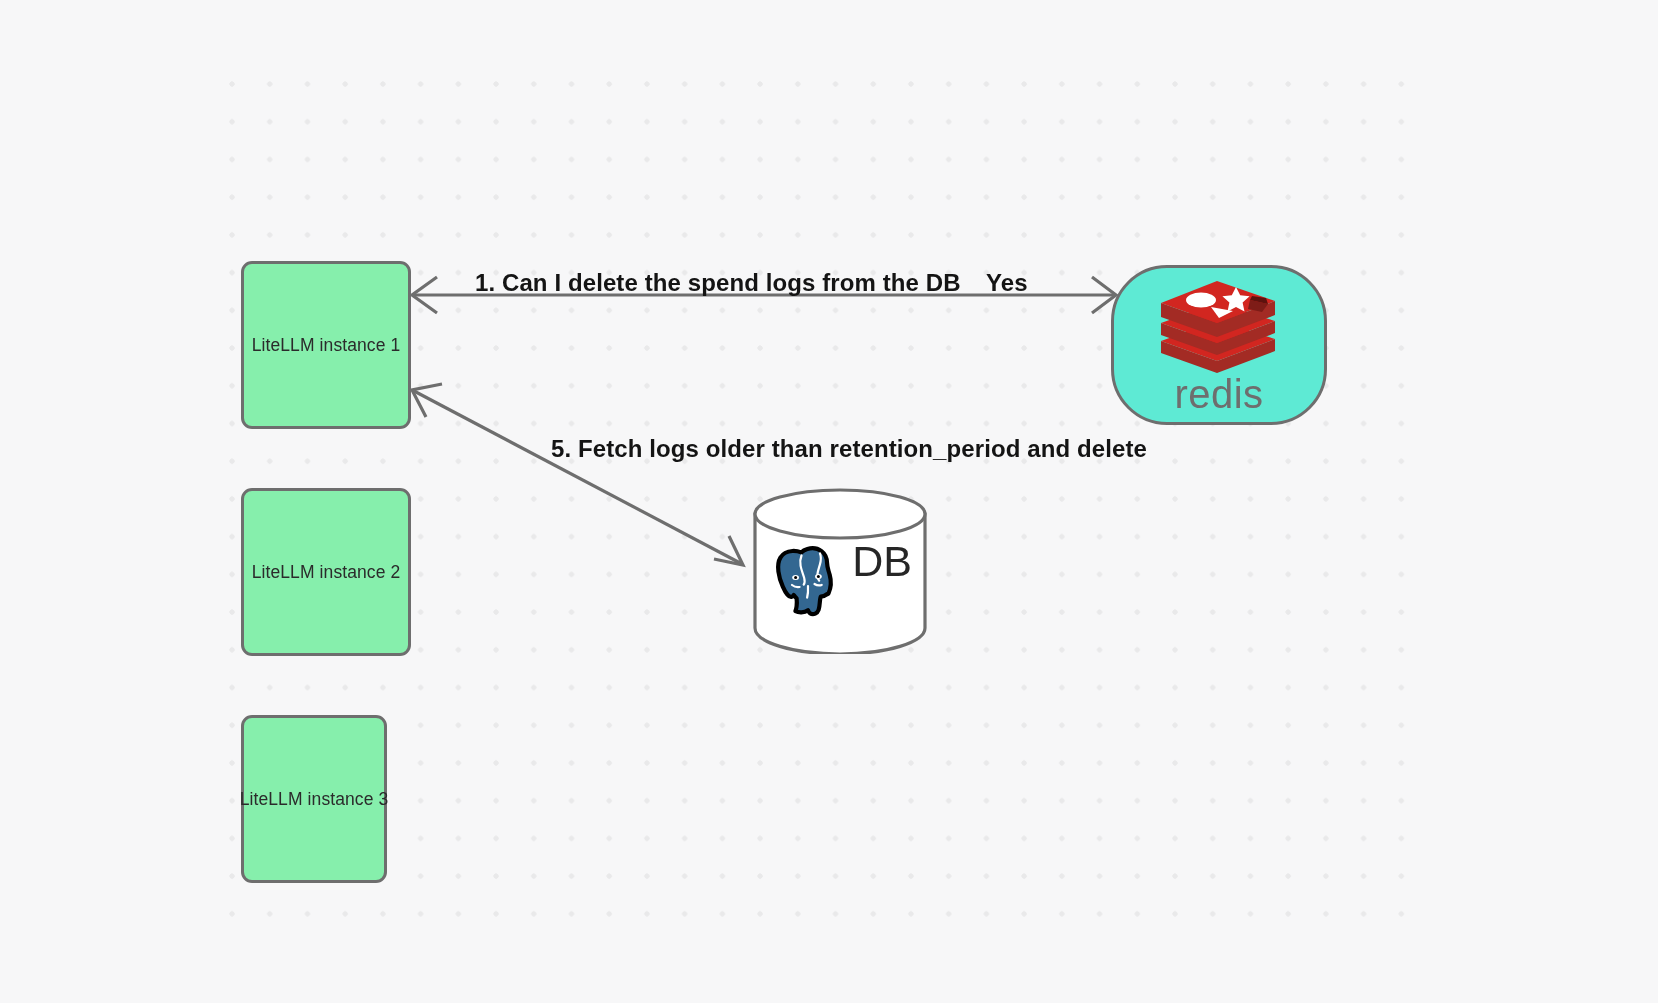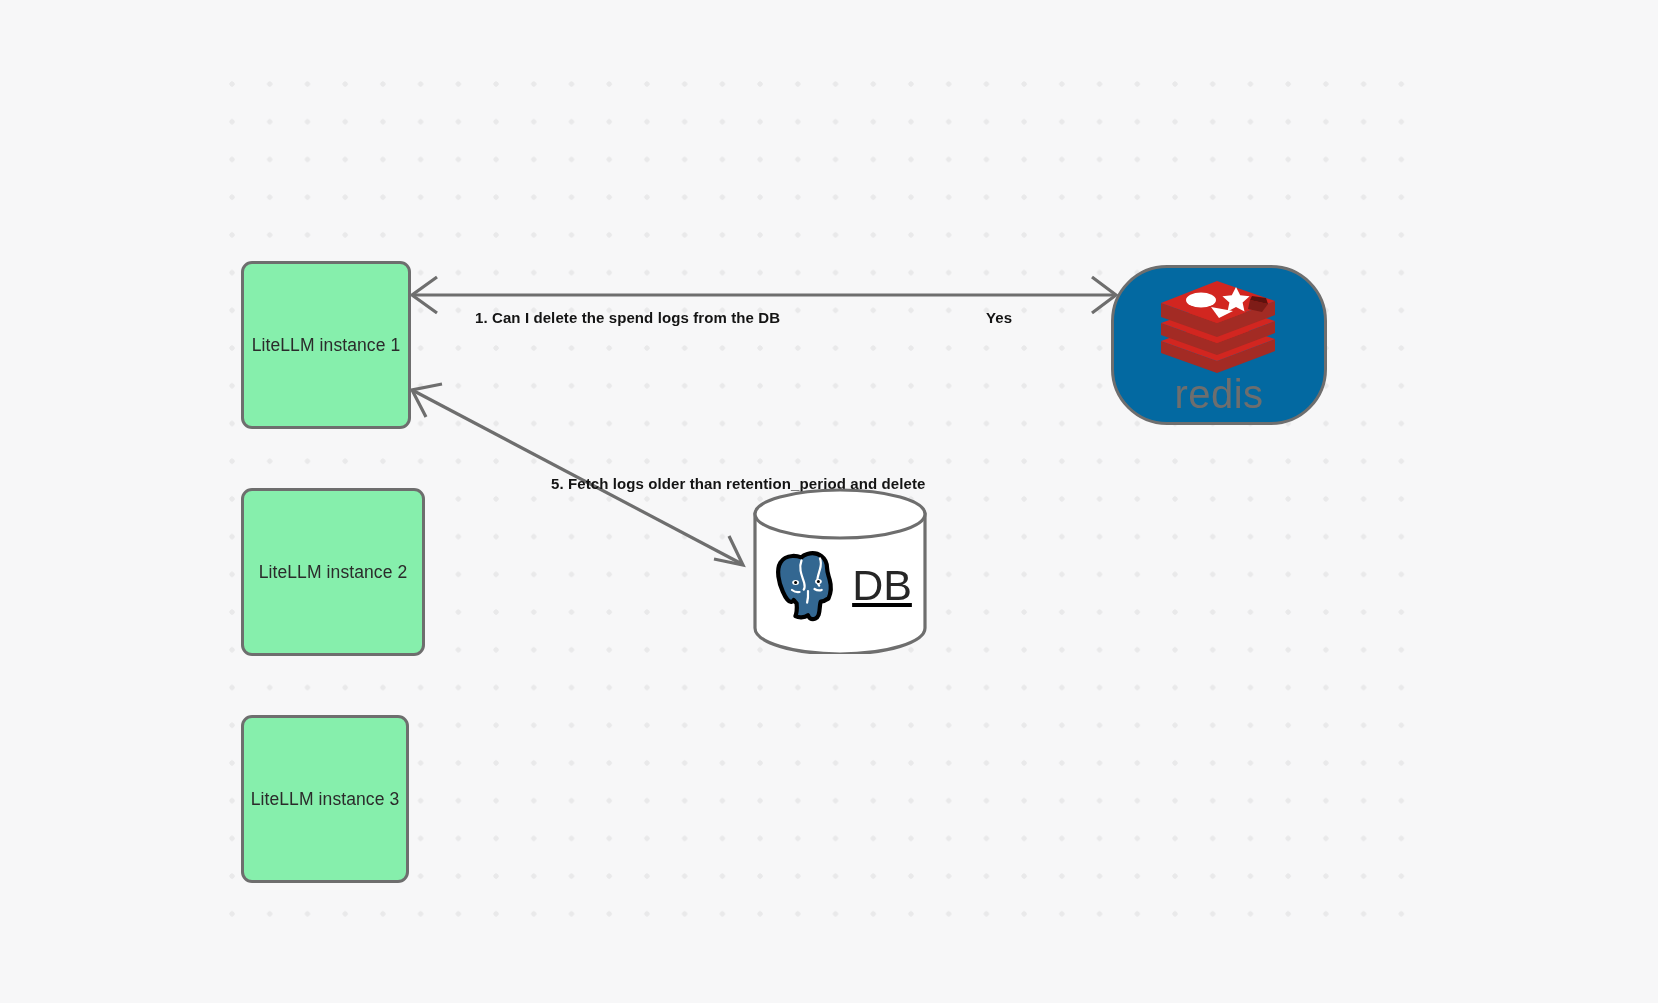--- a/index.html
+++ b/index.html
@@ -58,31 +58,31 @@
   }
   .node-box .node-label {
     font-size: 17.5px;
     color: #2b2b2b;
     font-family: "Liberation Sans", sans-serif;
     letter-spacing: 0.1px;
     white-space: nowrap;
   }
 
   #node-litellm-1 { left: 241px; top: 261px;  width: 170px; height: 168px; }
-  #node-litellm-2 { left: 241px; top: 488px;  width: 184px; height: 168px; }
-  #node-litellm-3 { left: 241px; top: 715px;  width: 168px; height: 168px; }
+  #node-litellm-2 { left: 241px; top: 488px;  width: 170px; height: 168px; }
+  #node-litellm-3 { left: 241px; top: 715px;  width: 146px; height: 168px; }
 
   
   #node-redis {
     position: absolute;
     left: 1111px;
     top: 265px;
     width: 216px;
     height: 160px;
-    background: #0369a1;
+    background: #5eead4;
     border: 3px solid #6e6e6e;
     border-radius: 56px;
     box-sizing: border-box;
     display: flex;
     flex-direction: column;
     align-items: center;
     justify-content: center;
   }
   #redis-logo { display: block; }
 
@@ -95,44 +95,42 @@
     height: 166px;
   }
   #db-cyl { position: absolute; left: 0; top: 0; }
   #db-content {
     position: absolute;
     left: 0;
     top: 52px;
     width: 176px;
     height: 90px;
     display: flex;
-    align-items: center;
+    align-items: flex-start;
     justify-content: center;
     gap: 8px;
-    text-decoration: underline;
   }
   #db-text {
     font-size: 43px;
     font-weight: 400;
     color: #262626;
     font-family: "Liberation Sans", sans-serif;
     line-height: 1;
     margin-left: -2px;
   }
 
   
   .edge-label {
     position: absolute;
     font-family: "Liberation Sans", sans-serif;
     font-weight: bold;
-    font-size: 15px;
+    font-size: 24px;
     color: #141414;
     white-space: nowrap;
     letter-spacing: 0.1px;
-    margin-top: 40px;
   }
   #edge-label-1 { left: 475px; top: 269px; }
   #edge-label-yes { left: 986px; top: 269px; text-align: right; }
   #edge-label-2 { left: 551px; top: 435px; }
 </style>
 </head>
 <body>
 
 <div id="canvas">
 

